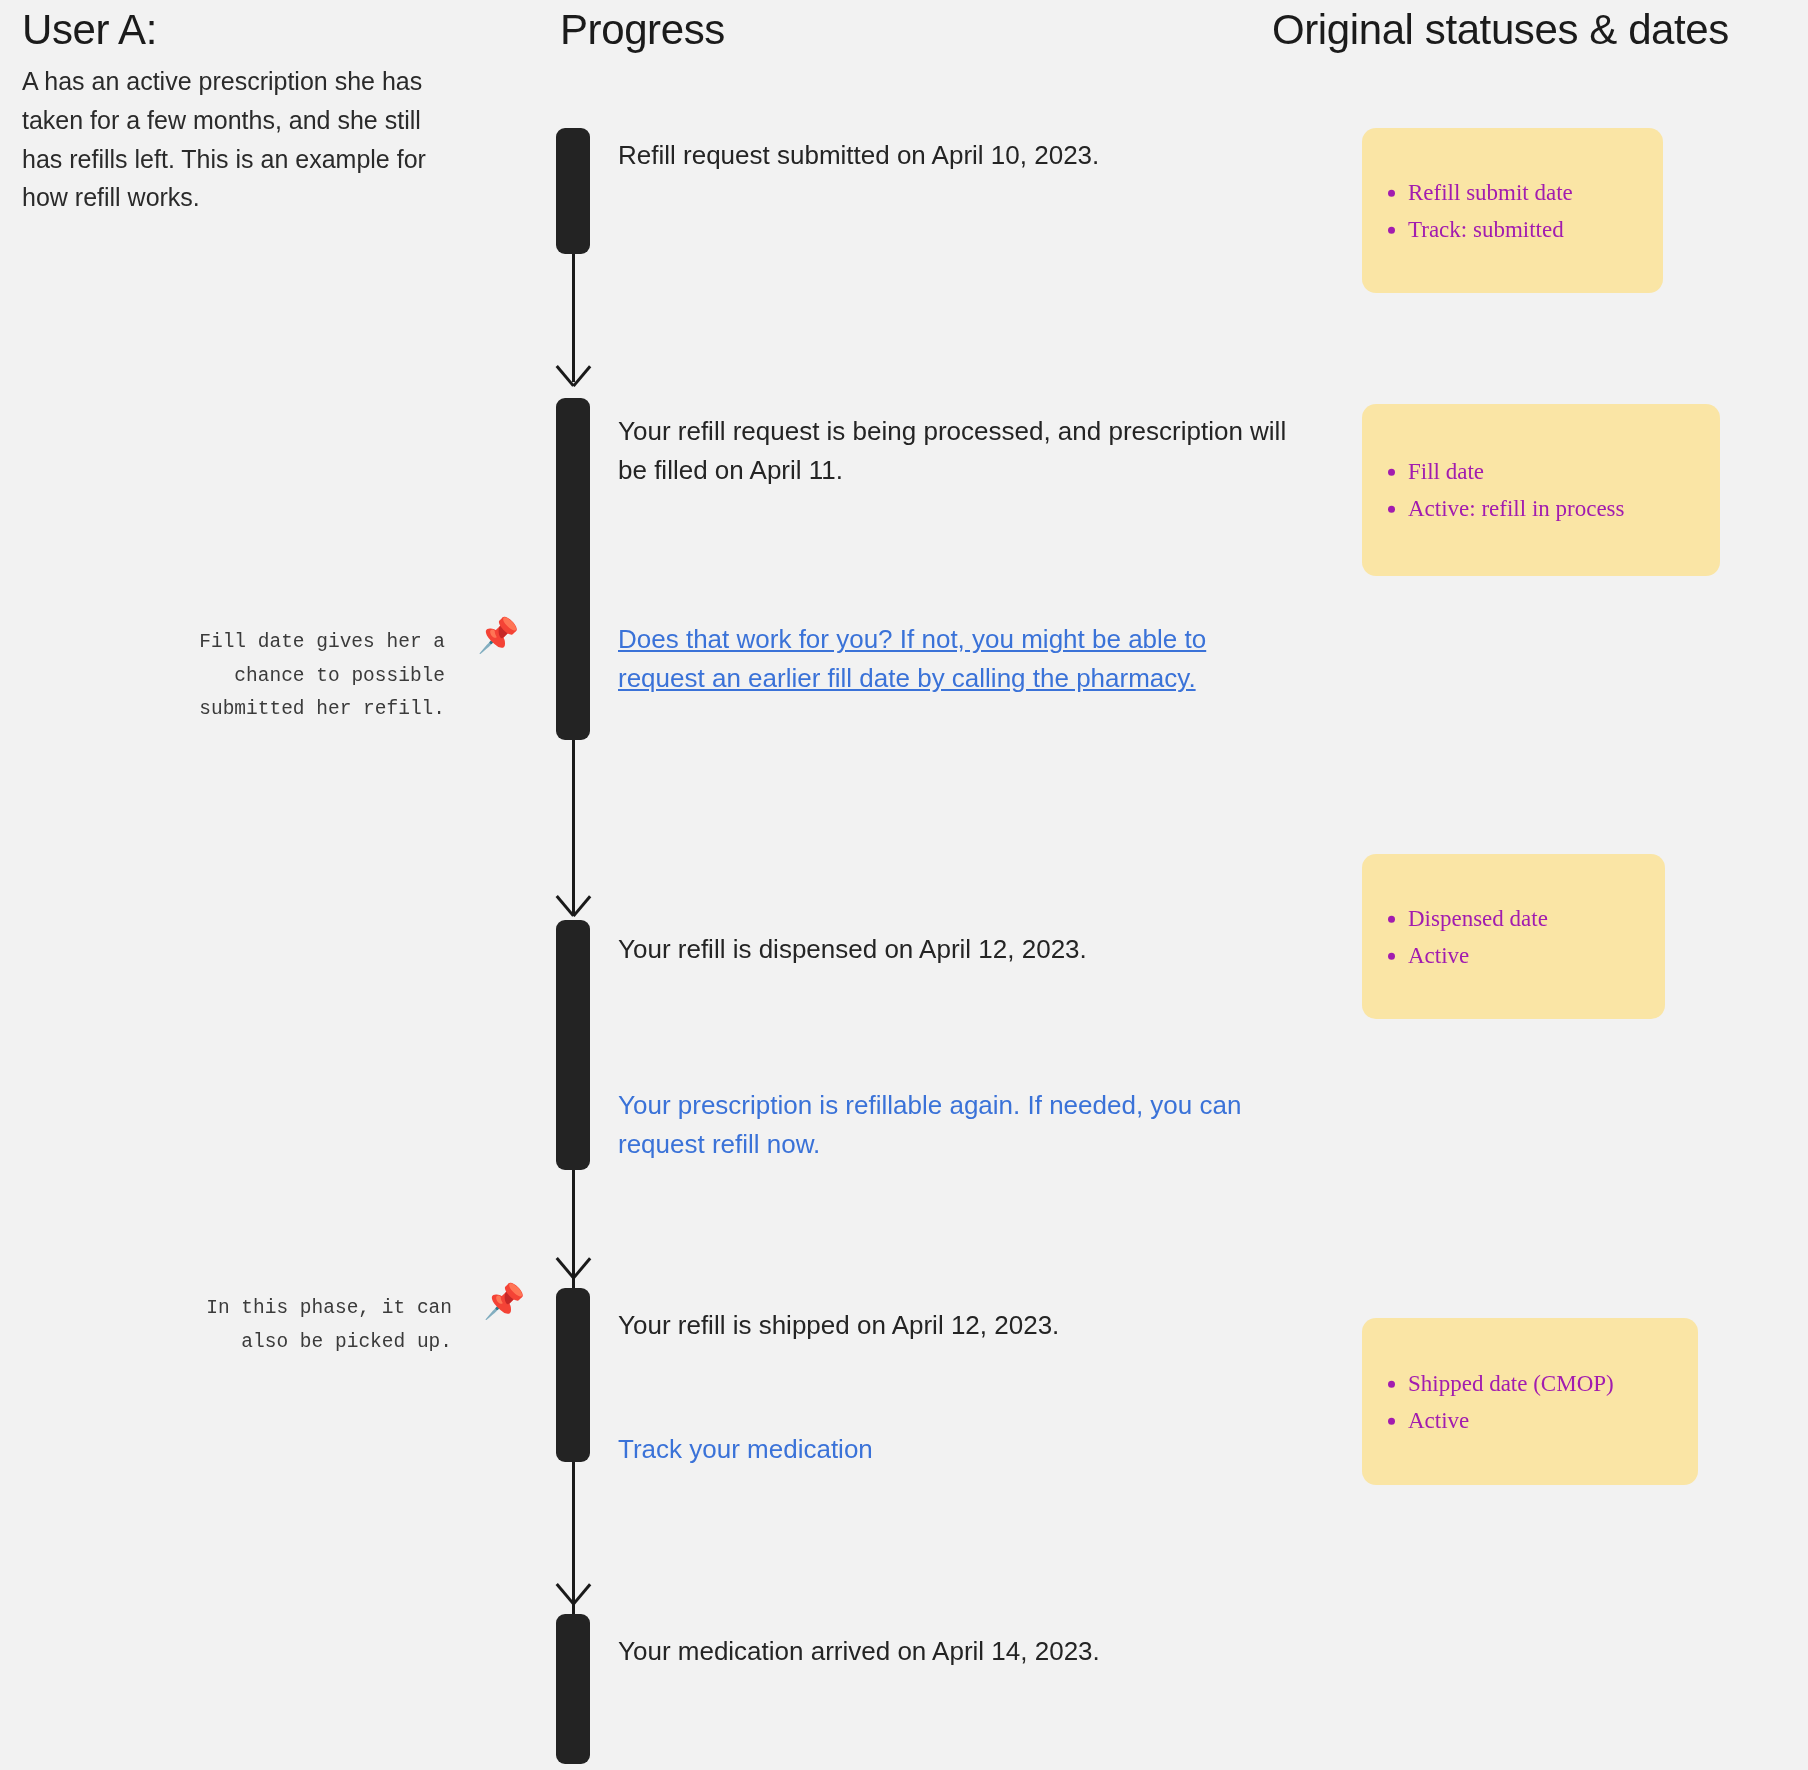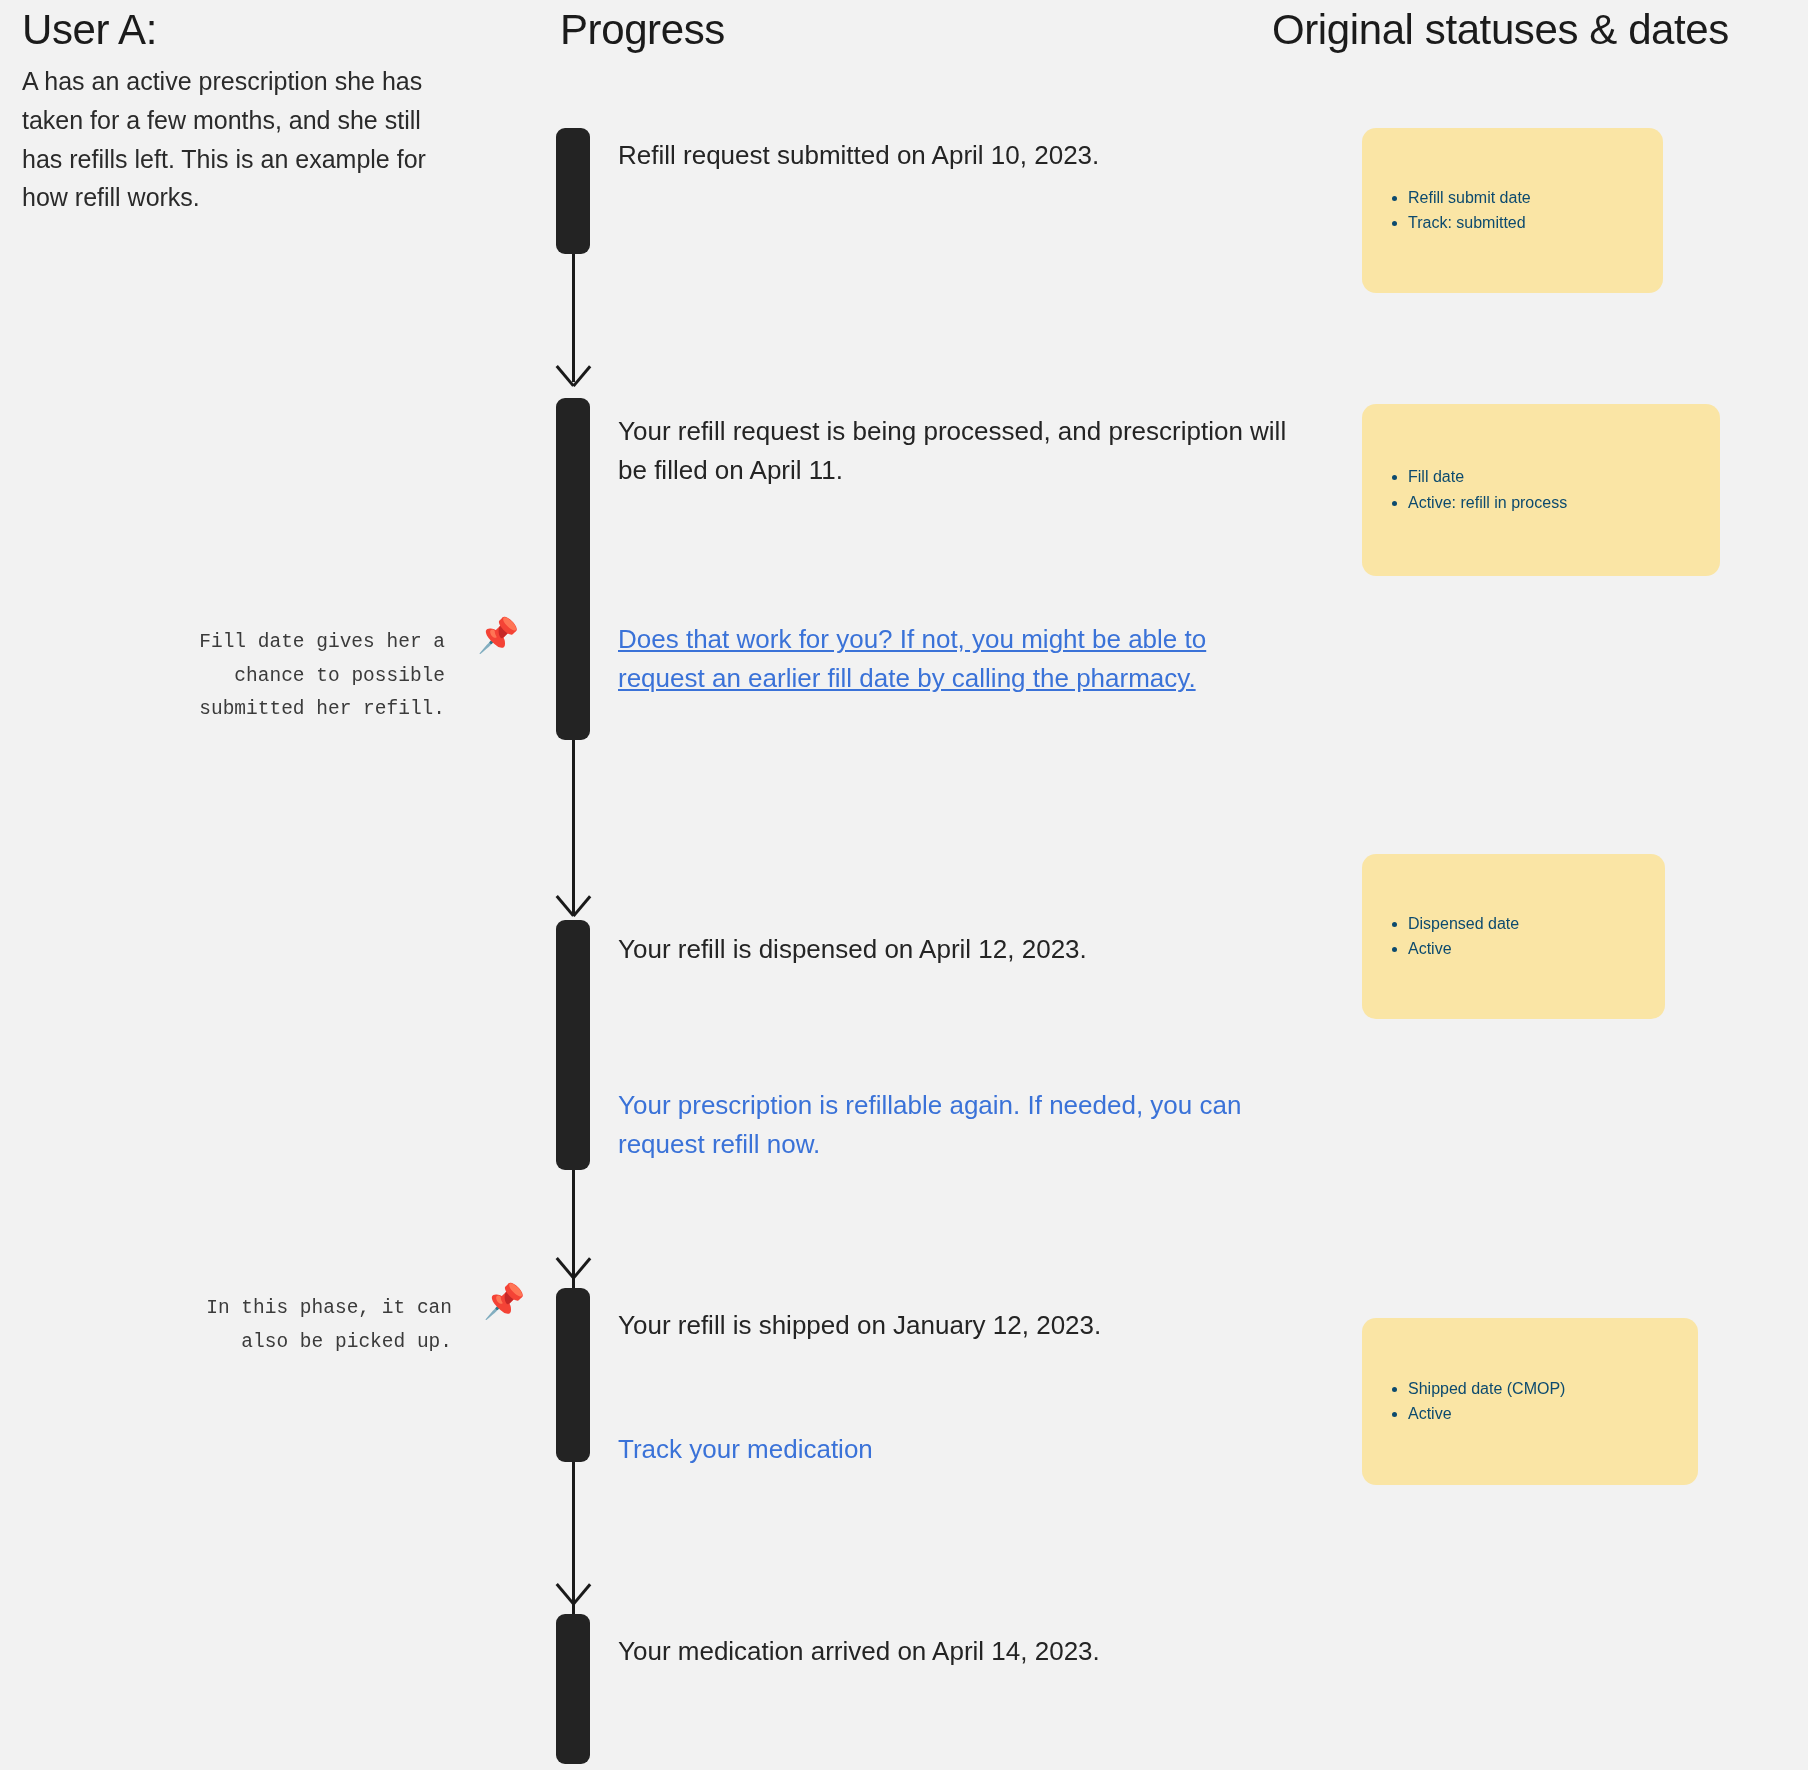--- a/index.html
+++ b/index.html
@@ -122,24 +122,25 @@
     padding: 0 0 0 46px;
     list-style: disc;
     position: absolute;
     left: 0;
     top: 50%;
     transform: translateY(-50%);
     width: 100%;
     box-sizing: border-box;
   }
   .status-card li {
-    font-size: 16px;
+    font-size: 23px;
     line-height: 1.62;
-    color: #0c4a6e;
+    color: #a21caf;
     white-space: nowrap;
+    font-family: Liberation Serif, serif;
   }
 
   
   .annotation {
     position: absolute;
     text-align: right;
     font-family: "Liberation Mono", "DejaVu Sans Mono", monospace;
     font-size: 19.5px;
     line-height: 1.72;
     color: #3b3b3b;
@@ -187,21 +188,21 @@
 <div class="prog-text" style="top:136px;">Refill request submitted on April 10, 2023.</div>
 
 <div class="prog-text wide" style="top:412px;">Your refill request is being processed, and prescription will be filled on April 11.</div>
 
 <div class="prog-text wide link" style="top:620px;text-decoration:underline;">Does that work for you? If not, you might be able to request an earlier fill date by calling the pharmacy.</div>
 
 <div class="prog-text" style="top:930px;">Your refill is dispensed on April 12, 2023.</div>
 
 <div class="prog-text link" style="top:1086px;">Your prescription is refillable again. If needed, you can request refill now.</div>
 
-<div class="prog-text wide" style="top:1306px;">Your refill is shipped on January 12, 2023.</div>
+<div class="prog-text wide" style="top:1306px;">Your refill is shipped on April 12, 2023.</div>
 
 <div class="prog-text link" style="top:1430px;">Track your medication</div>
 
 <div class="prog-text" style="top:1632px;">Your medication arrived on April 14, 2023.</div>
 
 <div class="status-card" style="left:1362px; top:128px; width:301px; height:165px;">
   <ul>
     <li>Refill submit date</li>
     <li>Track: submitted</li>
   </ul>

